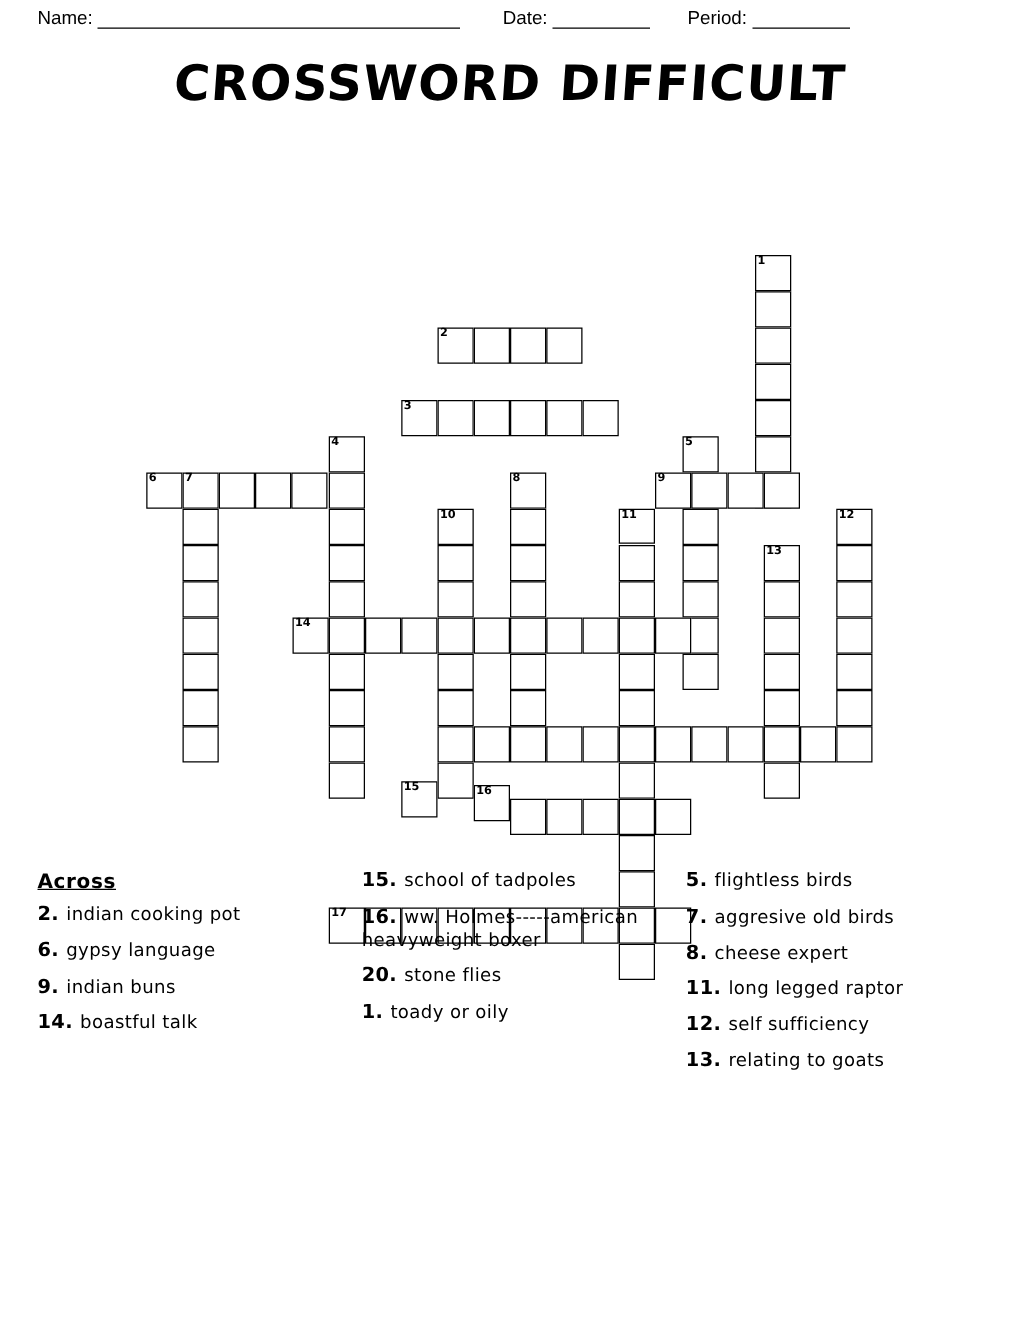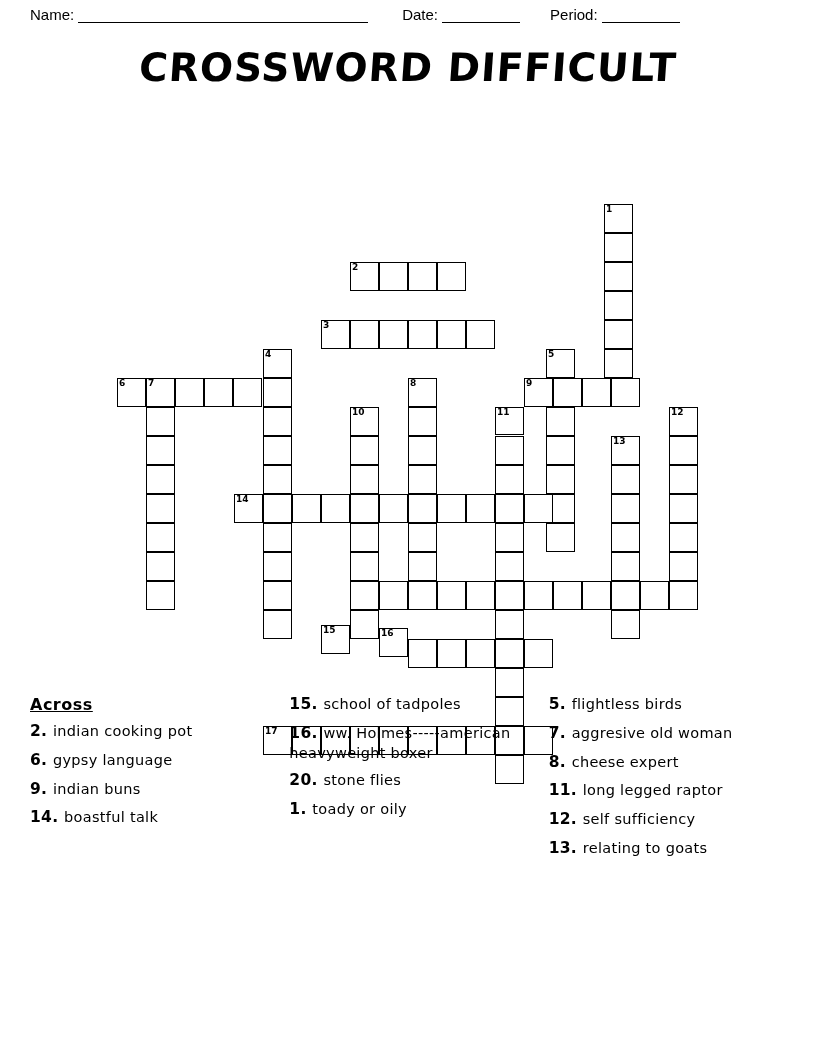--- a/index.html
+++ b/index.html
@@ -284,19 +284,19 @@
       <div class="clue"><span class="cnum">14. </span><span>boastful talk</span></div>
     </div>
   <div class="clue-col" id="col2">
       <div class="clue"><span class="cnum">15. </span><span>school of tadpoles</span></div>
       <div class="clue"><span class="cnum">16. </span><span>ww. Holmes-----american heavyweight boxer</span></div>
       <div class="clue"><span class="cnum">20. </span><span>stone flies</span></div>
       <div class="clue"><span class="cnum">1. </span><span>toady or oily</span></div>
     </div>
   <div class="clue-col" id="col3">
       <div class="clue"><span class="cnum">5. </span><span>flightless birds</span></div>
-      <div class="clue"><span class="cnum">7. </span><span>aggresive old woman</span></div>
+      <div class="clue"><span class="cnum">7. </span><span>aggresive old birds</span></div>
       <div class="clue"><span class="cnum">8. </span><span>cheese expert</span></div>
       <div class="clue"><span class="cnum">11. </span><span>long legged raptor</span></div>
       <div class="clue"><span class="cnum">12. </span><span>self sufficiency</span></div>
       <div class="clue"><span class="cnum">13. </span><span>relating to goats</span></div>
     </div>
 </div>
 
 </body></html>

